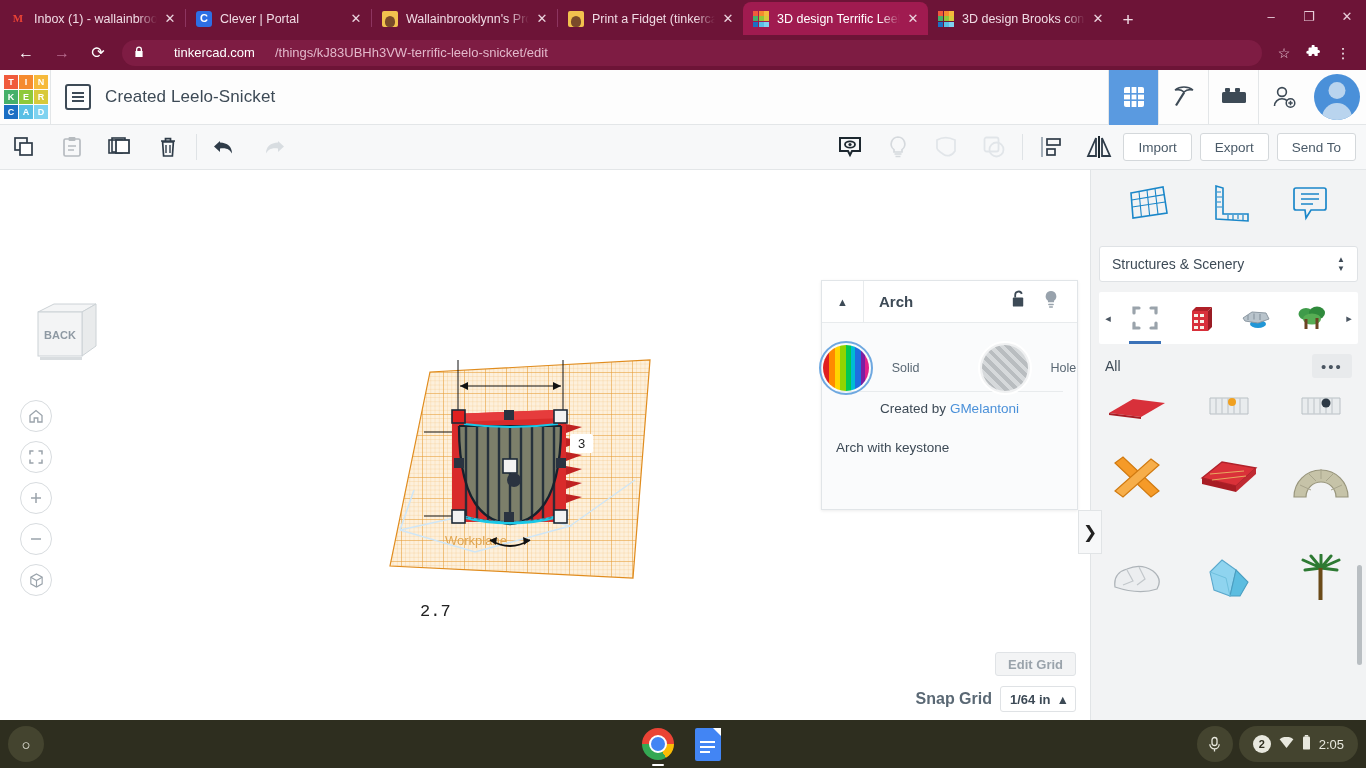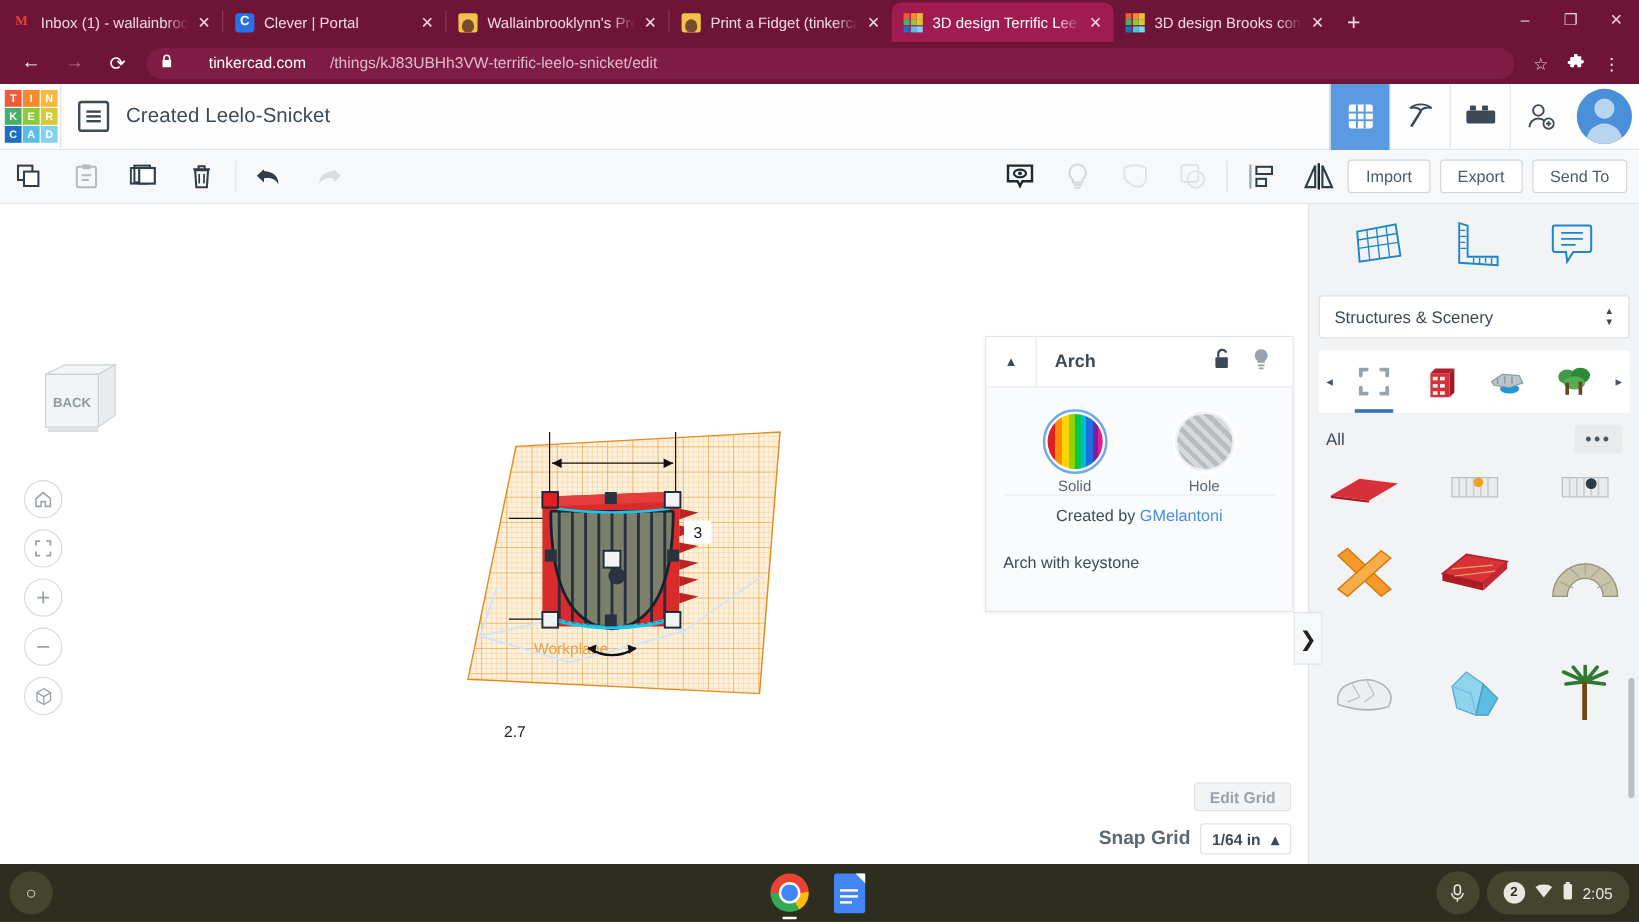--- a/index.html
+++ b/index.html
@@ -146,21 +146,21 @@
   
   #inspector{position:absolute;left:821px;top:110px;width:257px;height:230px;
     background:#fafbfc;border:1px solid #e1e5e8;box-shadow:0 1px 3px rgba(0,0,0,.08);}
   #insp-head{height:42px;display:flex;align-items:center;border-bottom:1px solid #e8ebed;
     background:#fff;}
   #insp-caret{width:42px;height:42px;display:flex;align-items:center;justify-content:center;
     border-right:1px solid #e8ebed;color:#3d4a56;font-size:11px;}
   #insp-title{font-size:15px;font-weight:bold;color:#3d4a56;padding-left:15px;}
   #insp-head .r{margin-left:auto;display:flex;gap:16px;padding-right:18px;}
   #swatches{display:flex;justify-content:center;gap:62px;padding-top:22px;}
-  .sw{display:flex;flex-direction:column;align-items:center;gap:7px;justify-content:flex-end;}
+  .sw{display:flex;align-items:center;gap:23px;justify-content:flex-end;}
   .sw-circle{width:46px;height:46px;border-radius:50%;}
   .sw-solid{background:linear-gradient(90deg,#e02020 0 14%,#ff8a00 14% 26%,#ffd400 26% 38%,
     #8fd400 38% 50%,#00c853 50% 60%,#00bcd4 60% 70%,#1f6fe0 70% 82%,#7b1fa2 82% 92%,#e0218a 92% 100%);
     outline:2px solid #6ea8e0;outline-offset:2px;}
   .sw-hole{background:repeating-linear-gradient(45deg,#b9bdc0 0 4px,#d6d9db 4px 8px);
     outline:2px solid #ffffff;outline-offset:2px;box-shadow:0 0 0 3px #f0f1f2;}
   .sw-label{font-size:12.5px;color:#5a6874;}
   #insp-desc{font-size:13.5px;color:#3d4a56;padding:24px 0 8px 14px;}
   #insp-credit{border-top:1px solid #e8ebed;margin:0 14px;text-align:center;padding-top:9px;
     font-size:13.5px;color:#3d4a56;}
@@ -619,21 +619,21 @@
 
           <path d="M110 210 Q130 222 150 210" fill="none" stroke="#111" stroke-width="1.8"></path>
           <path d="M110 210 l7 -3 -1 8z" fill="#111"></path>
             <path d="M150 210 l-7 -3 1 8z" fill="#111"></path>
         </svg>
       </div>
 
       <div style="position:absolute;left:570px;top:264px;background:#fff;padding:2px 8px;
                   font-size:13px;color:#222;border-radius:2px;">3</div>
       <div style="position:absolute;left:412px;top:430px;background:#fff;padding:2px 8px;
-                  font-size:13px;color:#222;border-radius:2px;">2.7</div>
+                  font-size:17px;color:#222;border-radius:2px;font-family:Liberation Mono, monospace;">2.7</div>
 
       <div id="inspector">
         <div id="insp-head">
           <div id="insp-caret">▲</div>
           <div id="insp-title">Arch</div>
           <div class="r">
             <span>
               <svg width="17" height="19" viewBox="0 0 18 20">
                   <path d="M5.5 8V5.2a3.6 3.6 0 0 1 7-1.2" fill="none" stroke="#3d4a56" stroke-width="1.9"></path>
                   <rect x="3" y="8" width="11" height="9.5" rx="1" fill="#3d4a56"></rect>

